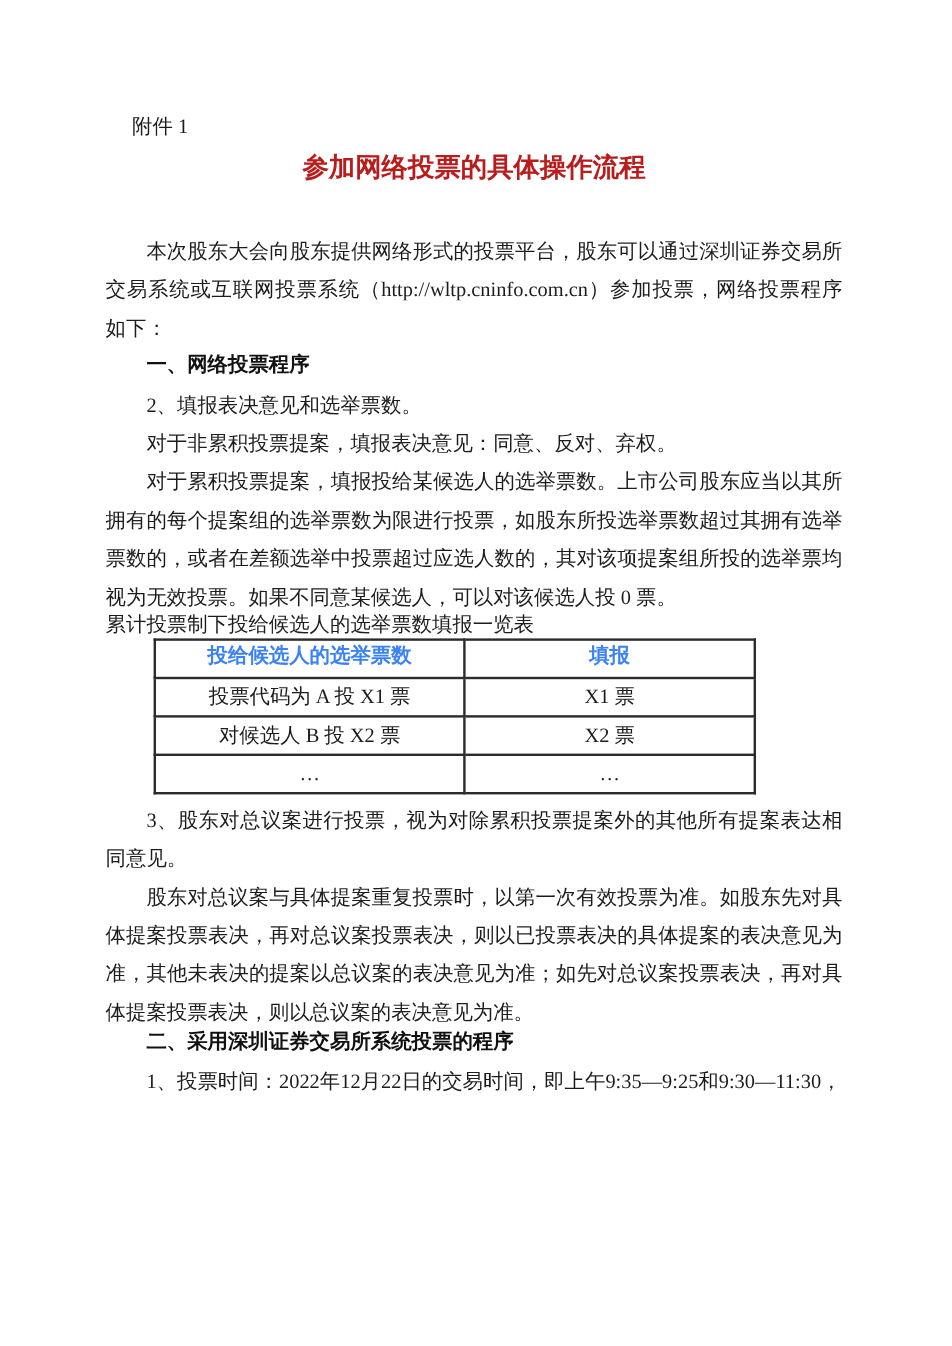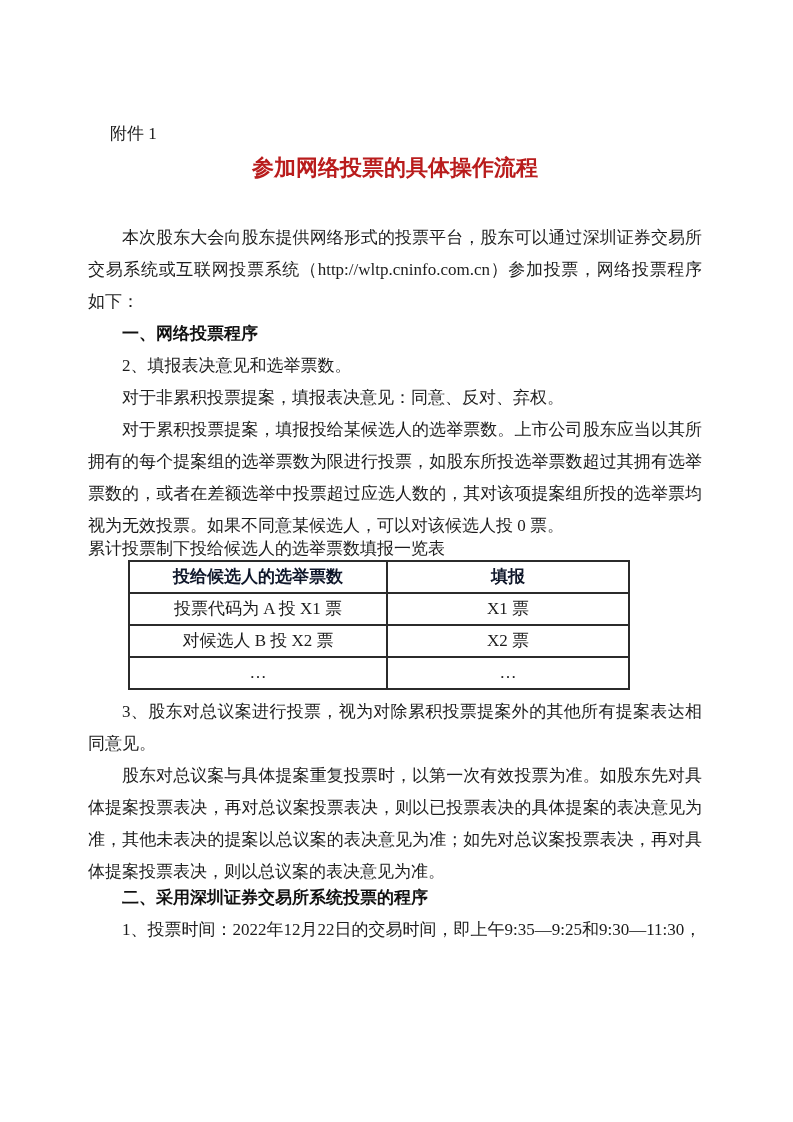--- a/index.html
+++ b/index.html
@@ -6,21 +6,21 @@
     margin: 0;
     padding: 0;
     background: #ffffff;
   }
   .page {
     position: relative;
     width: 793px;
     height: 1122px;
     background: #ffffff;
     box-sizing: border-box;
-    padding: 120px 91px 0 88px;
+    padding: 92px 91px 0 88px;
     font-family: "Liberation Serif", serif;
     font-size: 17px;
     color: #1c1c1c;
     overflow: hidden;
   }
   .attachment {
     line-height: 28px;
     margin: 0 0 0 22px;
   }
   .doc-title {
@@ -33,21 +33,21 @@
     color: #b91c1c;
   }
   .para {
     margin: 0;
     line-height: 32px;
     text-align: justify;
   }
   .indent { text-indent: 2em; }
   .para-intro { margin-top: 34px; }
   .sec-heading {
-    font-family: Liberation Sans, sans-serif;
+    font-family: Liberation Mono, monospace;
     font-weight: bold;
     line-height: 32px;
     margin: 0;
     text-indent: 2em;
     color: #111111;
   }
   .sec-heading-2 { margin-top: -6px; }
   .table-caption {
     line-height: 22px;
     margin: -4px 0 0 0;
@@ -62,23 +62,23 @@
   table.vote-table td {
     border: 2px solid #2b2b2b;
     height: 30px;
     text-align: center;
     vertical-align: middle;
     padding: 0 4px;
     font-size: 17px;
     line-height: 20px;
   }
   table.vote-table th {
-    font-family: Liberation Sans, sans-serif;
+    font-family: Liberation Mono, monospace;
     font-weight: bold;
-    color: #0f172a;
+    color: #3b82f6;
   }
   .col-left  { width: 257px; }
   .col-right { width: 241px; }
   .para-item3 { margin-top: 6px; }
   .nowrap { white-space: nowrap; }
 </style>
 </head>
 <body>
 
 <div class="page">

